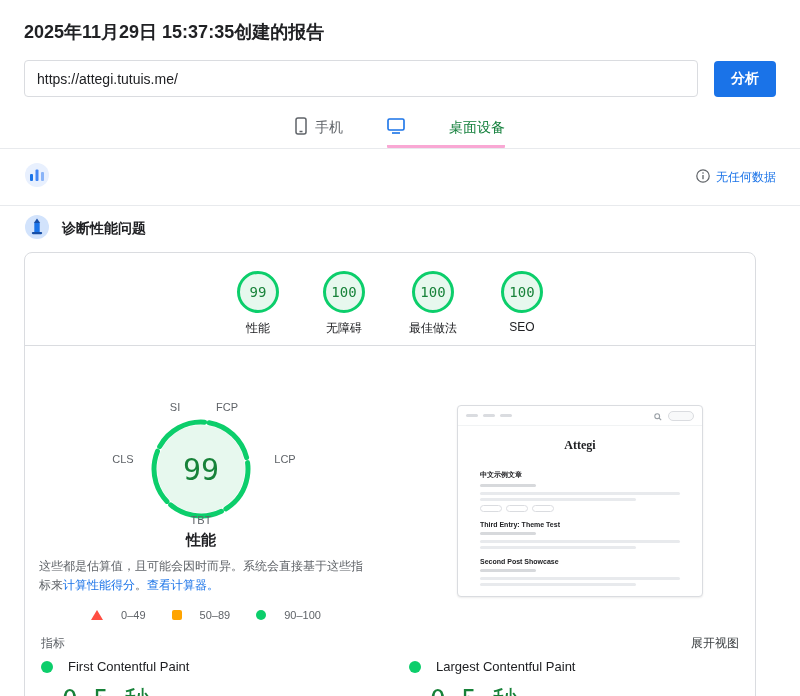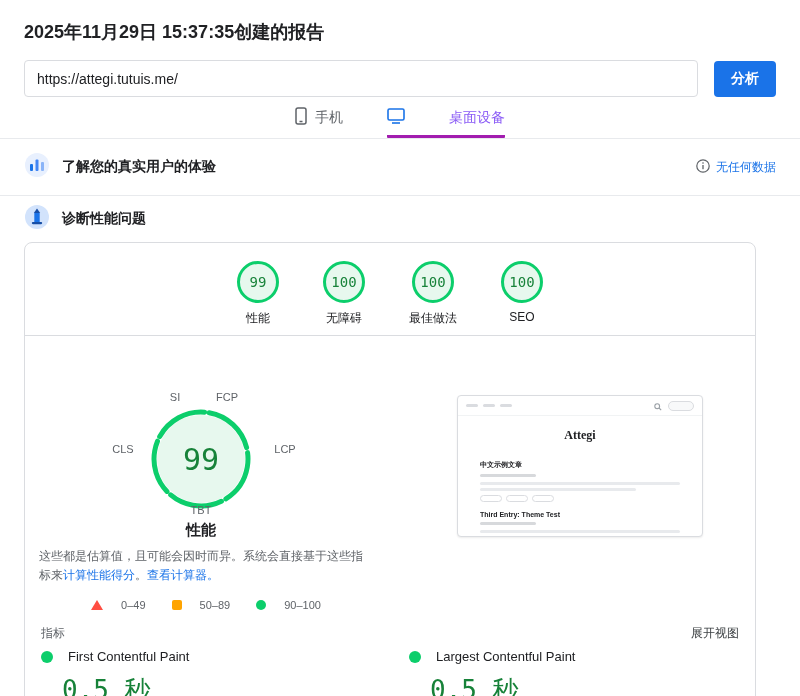--- a/index.html
+++ b/index.html
@@ -7,24 +7,24 @@
     font-family:"Liberation Sans", sans-serif; color:#202124; }
 
   .page-title { margin:20px 24px 0; font-size:18px; font-weight:bold; color:#202124; }
 
   .url-row { margin:16px 24px 0; display:flex; gap:16px; align-items:flex-end; }
   .url-input { flex:1; height:37px; border:1px solid #dadce0; border-radius:4px;
     padding:0 12px; font-size:14px; color:#202124; font-family:"Liberation Sans", sans-serif; outline:none; }
   .analyze-btn { width:62px; height:36px; background:#1a73e8; color:#fff; border:none;
     border-radius:4px; font-size:14px; cursor:pointer; font-family:"Liberation Sans", sans-serif;font-weight:bold; }
 
-  .tabs { margin-top:10px; display:flex; justify-content:center; gap:44px; }
+  .tabs { margin-top:20px; display:flex; justify-content:center; gap:44px; }
   .tab { display:flex; align-items:center; gap:8px; font-size:14px; color:#5f6368;
     padding-bottom:7px; cursor:pointer; border-bottom:3px solid transparent; }
-  .tab.active { color:#8b5cf6; border-bottom:3px solid #a21caf; border-radius:1px;gap:44px; }
+  .tab.active { color:#15803d; border-bottom:3px solid #f9a8d4; border-radius:1px;gap:44px; }
   .divider { height:1px; background:#e8eaed; width:100%; }
 
   .section-row { height:57px; display:flex; align-items:center; justify-content:space-between;
     padding:0 24px; }
   .section-row.bordered { border-bottom:1px solid #e8eaed; }
   .section-left { display:flex; align-items:center; gap:12px; }
   .section-title { font-size:14px; font-weight:bold; color:#202124; }
   .section-row.diag { height:46px; }
   .no-data { display:flex; align-items:center; gap:6px; font-size:12px; color:#1a73e8; }
 
@@ -53,21 +53,21 @@
   .disclaimer .link { color:#1a73e8; text-decoration:none; cursor:pointer; }
 
   .legend { position:absolute; left:36px; top:356px; width:290px; display:flex;
     justify-content:center; gap:26px; align-items:center; font-size:11px; color:#5f6368; }
   .legend-item { display:flex; align-items:center; gap:18px; }
   .shape-triangle { width:0; height:0; border-left:6px solid transparent;
     border-right:6px solid transparent; border-bottom:10px solid #ff4e42; }
   .shape-square { width:10px; height:10px; background:#ffa400; border-radius:2px; }
   .shape-circle { width:10px; height:10px; background:#0cce6b; border-radius:50%; }
 
-  .thumb { position:absolute; left:432px; top:152px; width:246px; height:142px;
+  .thumb { position:absolute; left:432px; top:152px; width:246px; height:192px;
     border:1px solid #dadce0; border-radius:4px; background:#fff; overflow:hidden;
     box-shadow:0 1px 2px rgba(0,0,0,.08); }
   .thumb-bar { height:20px; border-bottom:1px solid #f1f3f4; display:flex;
     align-items:center; justify-content:space-between; padding:0 8px; }
   .thumb-nav { display:flex; gap:5px; }
   .sk { background:#dadce0; border-radius:2px; }
   .thumb-nav .sk { width:12px; height:3px; }
   .thumb-bar-right { display:flex; align-items:center; gap:6px; }
   .thumb-pill { width:26px; height:10px; border:1px solid #dadce0; border-radius:5px; background:#f8f9fa; }
   .thumb-title { text-align:center; margin-top:12px; font-family:"Liberation Serif", serif;
@@ -128,21 +128,20 @@
 <div class="section-row bordered">
   <div class="section-left">
     <span>
       <svg width="26" height="26" viewBox="0 0 26 26">
           <circle cx="13" cy="13" r="12" fill="#e8f0fe"></circle>
           <rect x="6" y="12" width="3" height="7" rx="1" fill="#1a73e8"></rect>
           <rect x="11.5" y="7.5" width="3" height="11.5" rx="1" fill="#4285f4"></rect>
           <rect x="17" y="10" width="3" height="9" rx="1" fill="#8ab4f8"></rect>
         </svg>
     </span>
-    <span class="section-title">了解您的真实用户的体验</span>
   </div>
   <div class="no-data">
     <span>
       <svg width="14" height="14" viewBox="0 0 14 14">
           <circle cx="7" cy="7" r="6.2" fill="none" stroke="#5f6368" stroke-width="1.2"></circle>
           <rect x="6.35" y="6" width="1.3" height="4.2" fill="#5f6368"></rect>
           <rect x="6.35" y="3.3" width="1.3" height="1.4" fill="#5f6368"></rect>
         </svg>
     </span>
     <span>无任何数据</span>

